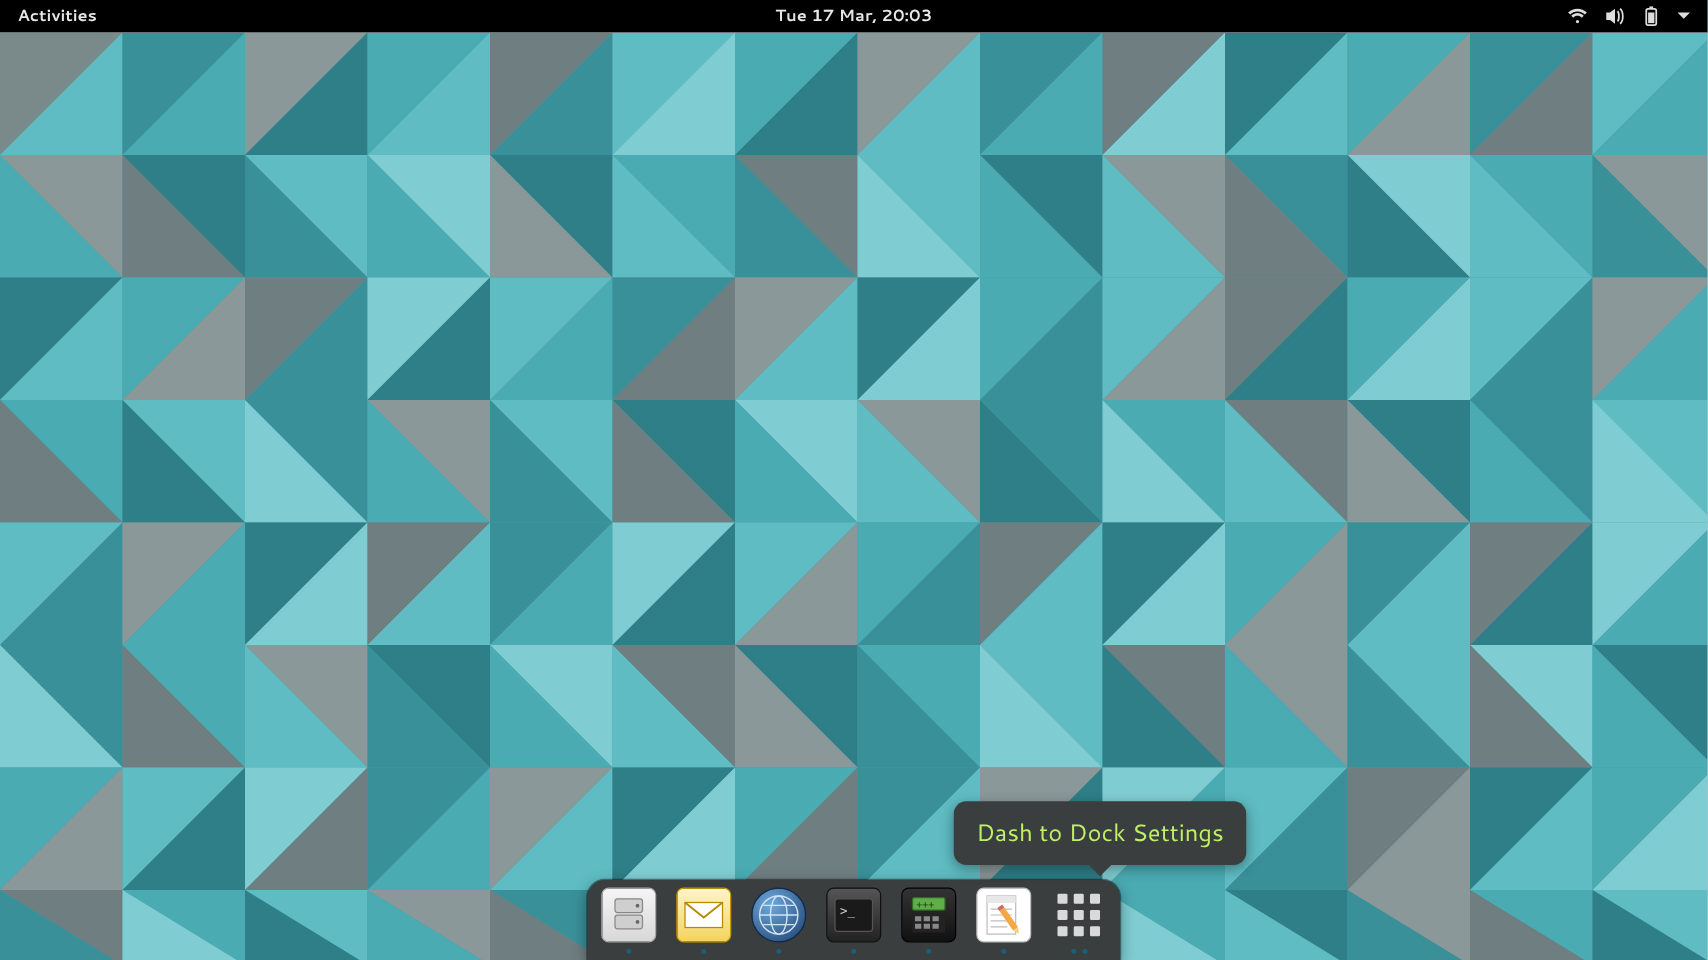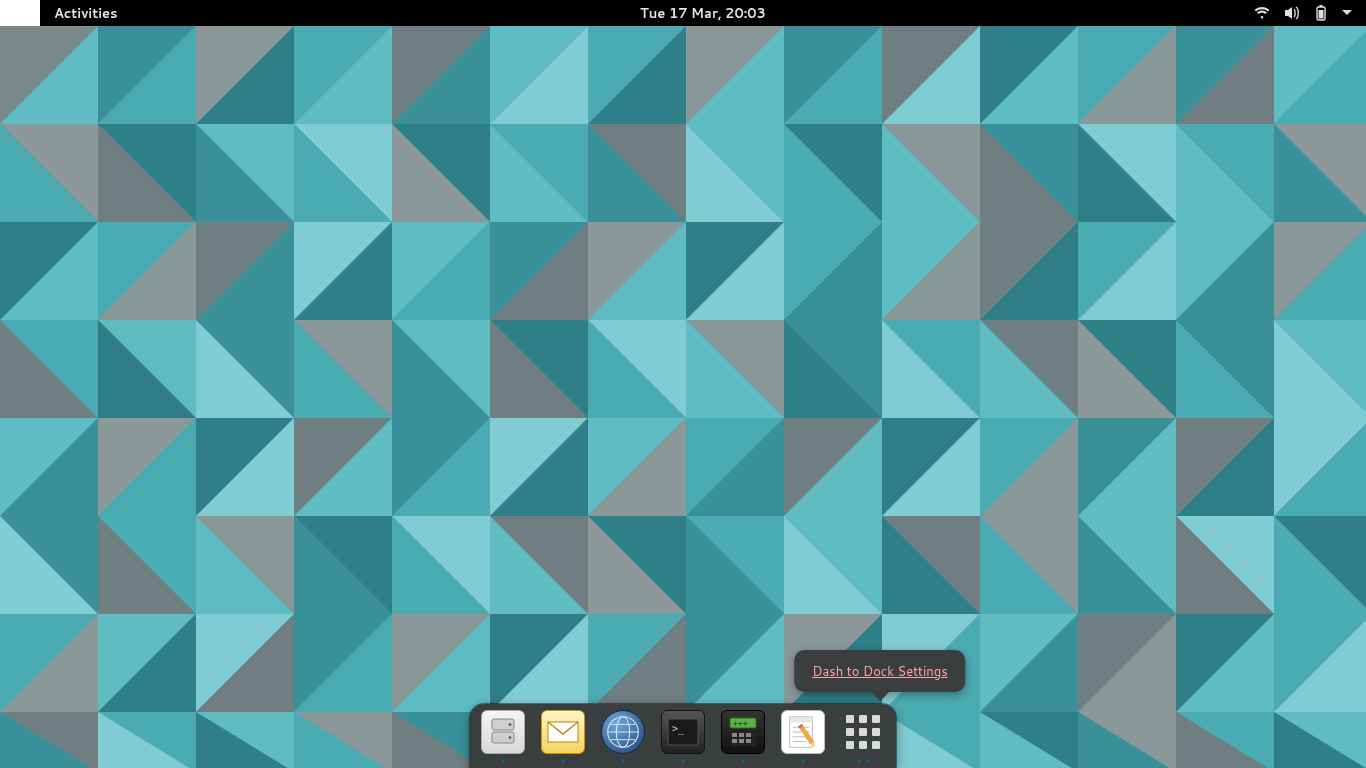--- a/index.html
+++ b/index.html
@@ -4,39 +4,38 @@
 <style>
 * { margin: 0; padding: 0; box-sizing: border-box; }
 html, body { width: 1366px; height: 768px; overflow: hidden; font-family: "Cantarell", "Ubuntu", sans-serif; }
 
 
 .topbar {
   position: absolute; top: 0; left: 0; right: 0; height: 26px;
   background: #000; color: #e6e6e6;
   display: flex; align-items: center; font-size: 13px; font-weight: 600;
   z-index: 10;
-  margin-left: 40px;
 }
 .topbar .left { padding-left: 14px; cursor: pointer; }
 .topbar .center { position: absolute; left: 50%; transform: translateX(-50%); }
 .topbar .right { margin-left: auto; display: flex; align-items: center; gap: 14px; padding-right: 14px; }
 .topbar .right svg { display: block; }
 
 
 .wallpaper {
   position: absolute; top: 26px; left: 0; right: 0; bottom: 0;
   overflow: hidden;
 }
 .wallpaper svg { width: 100%; height: 100%; display: block; }
 
 
 .tooltip {
   position: absolute; bottom: 76px; left: 880px; transform: translateX(-50%);
-  background: #3b3e3f; color: #fca5a5; padding: 12px 18px; border-radius: 10px;
-  font-size: 13px; z-index: 20; box-shadow: 0 3px 10px rgba(0,0,0,.35); text-decoration: underline;
+  background: #3b3e3f; color: #bef264; padding: 12px 18px; border-radius: 10px;
+  font-size: 19px; z-index: 20; box-shadow: 0 3px 10px rgba(0,0,0,.35);
 }
 .tooltip::after {
   content: ""; position: absolute; top: 100%; left: 50%; transform: translateX(-50%);
   border: 9px solid transparent; border-top-color: #3b3e3f;
 }
 
 
 .dock {
   position: absolute; bottom: 0; left: 50%; transform: translateX(-50%);
   background: #3b3e3f; border-radius: 14px 14px 0 0;

